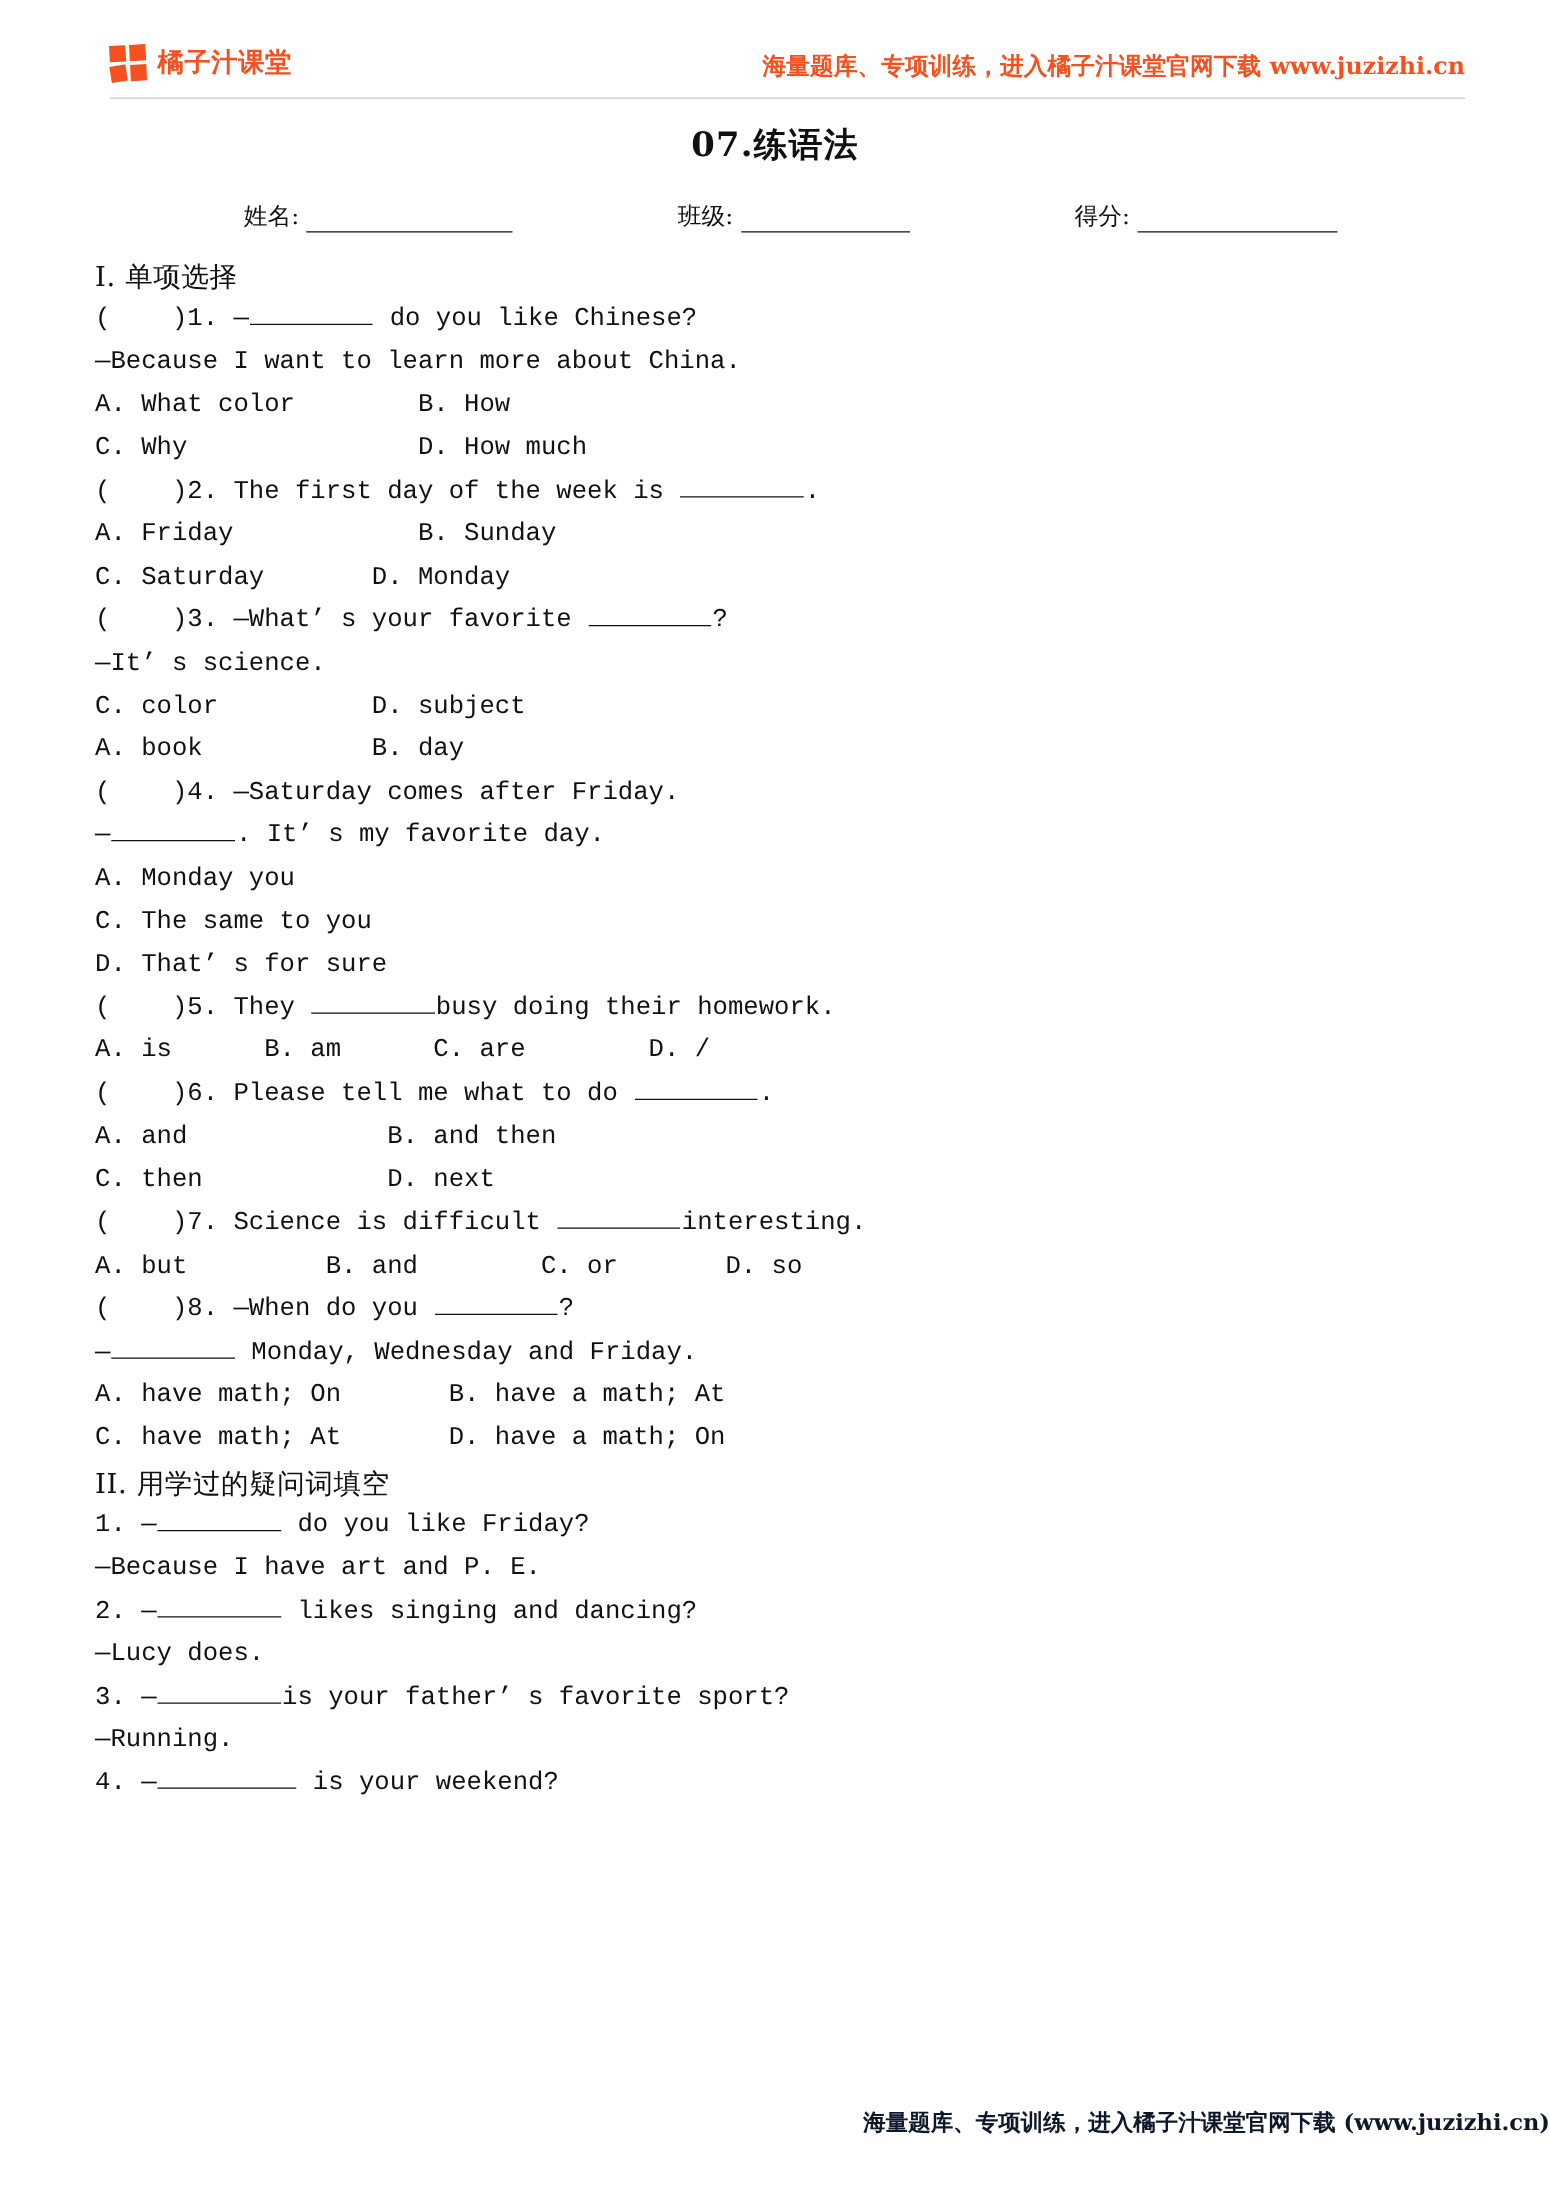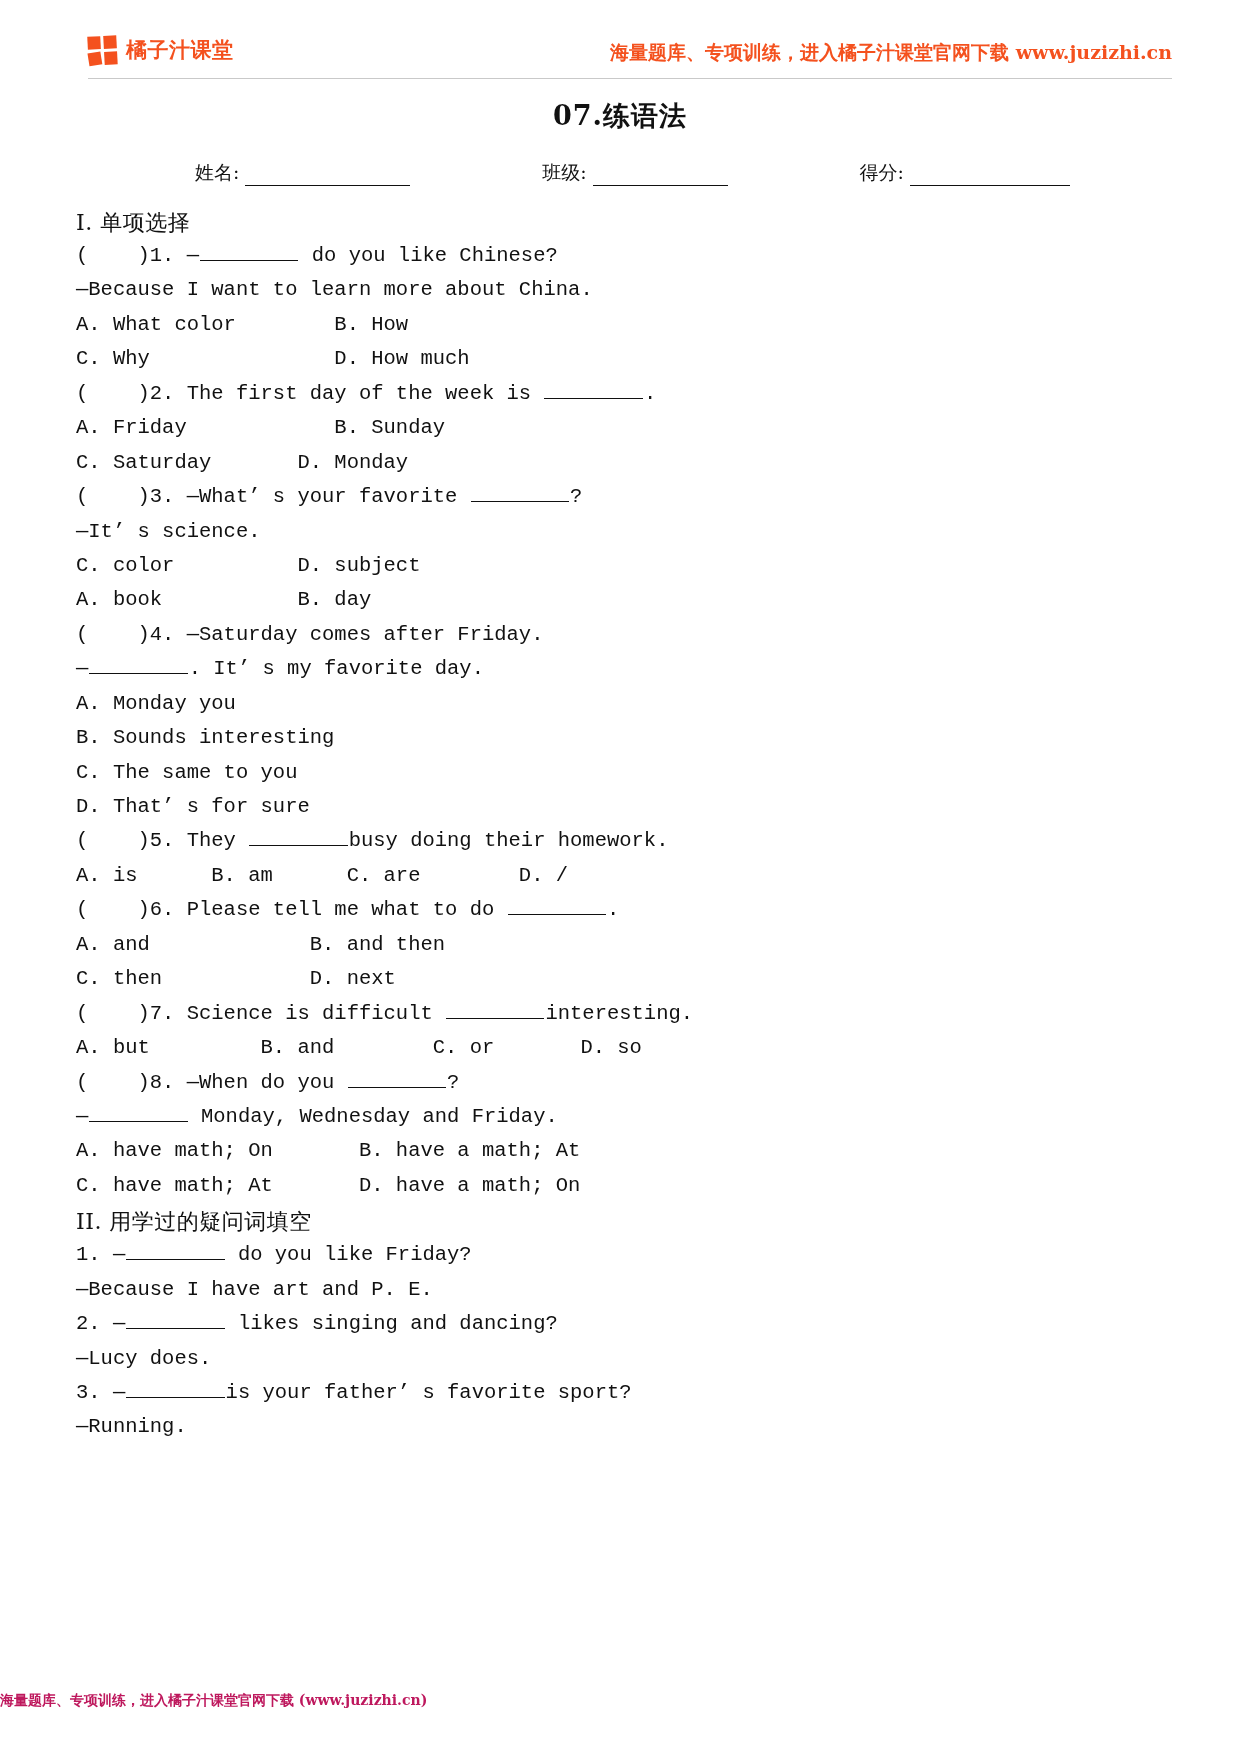--- a/index.html
+++ b/index.html
@@ -143,25 +143,25 @@
     vertical-align: baseline;
     margin: 0 1px;
   }
 
   
   .page-footer {
     position: absolute;
     left: 0;
     right: 0;
     bottom: 44px;
-    text-align: left;
-    font-family: "DejaVu Serif", serif;
-    font-weight: bold;
-    font-size: 14px;
-    color: #be185d;
+    text-align: right;
+    font-family: "DejaVu Serif", serif;
+    font-weight: bold;
+    font-size: 18px;
+    color: #0f172a;
   }
 </style>
 </head>
 <body>
 
 <div class="page-header">
 
   <div class="brand">
     <span class="brand-logo">
       <i class="sq1"></i>
@@ -205,21 +205,20 @@
     <div class="q-line">(    )2. The first day of the week is <span class="blank-ul" style="width: 98.4px;"></span>.</div>
     <div class="opts">A. Friday            B. Sunday</div>
     <div class="opts">C. Saturday       D. Monday</div>
     <div class="q-line">(    )3. —What’ s your favorite <span class="blank-ul" style="width: 98.4px;"></span>?</div>
     <div class="q-line">—It’ s science.</div>
     <div class="opts">C. color          D. subject</div>
     <div class="opts">A. book           B. day</div>
     <div class="q-line">(    )4. —Saturday comes after Friday.</div>
     <div class="q-line">—<span class="blank-ul" style="width: 98.4px;"></span>. It’ s my favorite day.</div>
     <div class="opts">A. Monday you</div>
-    <div class="opts">B. Sounds interesting</div>
     <div class="opts">C. The same to you</div>
     <div class="opts">D. That’ s for sure</div>
     <div class="q-line">(    )5. They <span class="blank-ul" style="width: 98.4px;"></span>busy doing their homework.</div>
     <div class="opts">A. is      B. am      C. are        D. /</div>
     <div class="q-line">(    )6. Please tell me what to do <span class="blank-ul" style="width: 98.4px;"></span>.</div>
     <div class="opts">A. and             B. and then</div>
     <div class="opts">C. then            D. next</div>
     <div class="q-line">(    )7. Science is difficult <span class="blank-ul" style="width: 98.4px;"></span>interesting.</div>
     <div class="opts">A. but         B. and        C. or       D. so</div>
     <div class="q-line">(    )8. —When do you <span class="blank-ul" style="width: 98.4px;"></span>?</div>
@@ -229,17 +228,18 @@
   </div>
 
   <div class="section-heading">II. 用学过的疑问词填空</div>
   <div>
     <div class="q-line">1. —<span class="blank-ul" style="width: 98.4px;"></span> do you like Friday?</div>
     <div class="q-line">—Because I have art and P. E.</div>
     <div class="q-line">2. —<span class="blank-ul" style="width: 98.4px;"></span> likes singing and dancing?</div>
     <div class="q-line">—Lucy does.</div>
     <div class="q-line">3. —<span class="blank-ul" style="width: 98.4px;"></span>is your father’ s favorite sport?</div>
     <div class="q-line">—Running.</div>
+    <div class="q-line">4. —<span class="blank-ul" style="width: 110.7px;"></span> is your weekend?</div>
   </div>
 
 </div>
 
 <div class="page-footer">海量题库、专项训练，进入橘子汁课堂官网下载 (www.juzizhi.cn)</div>
 
 </body></html>

